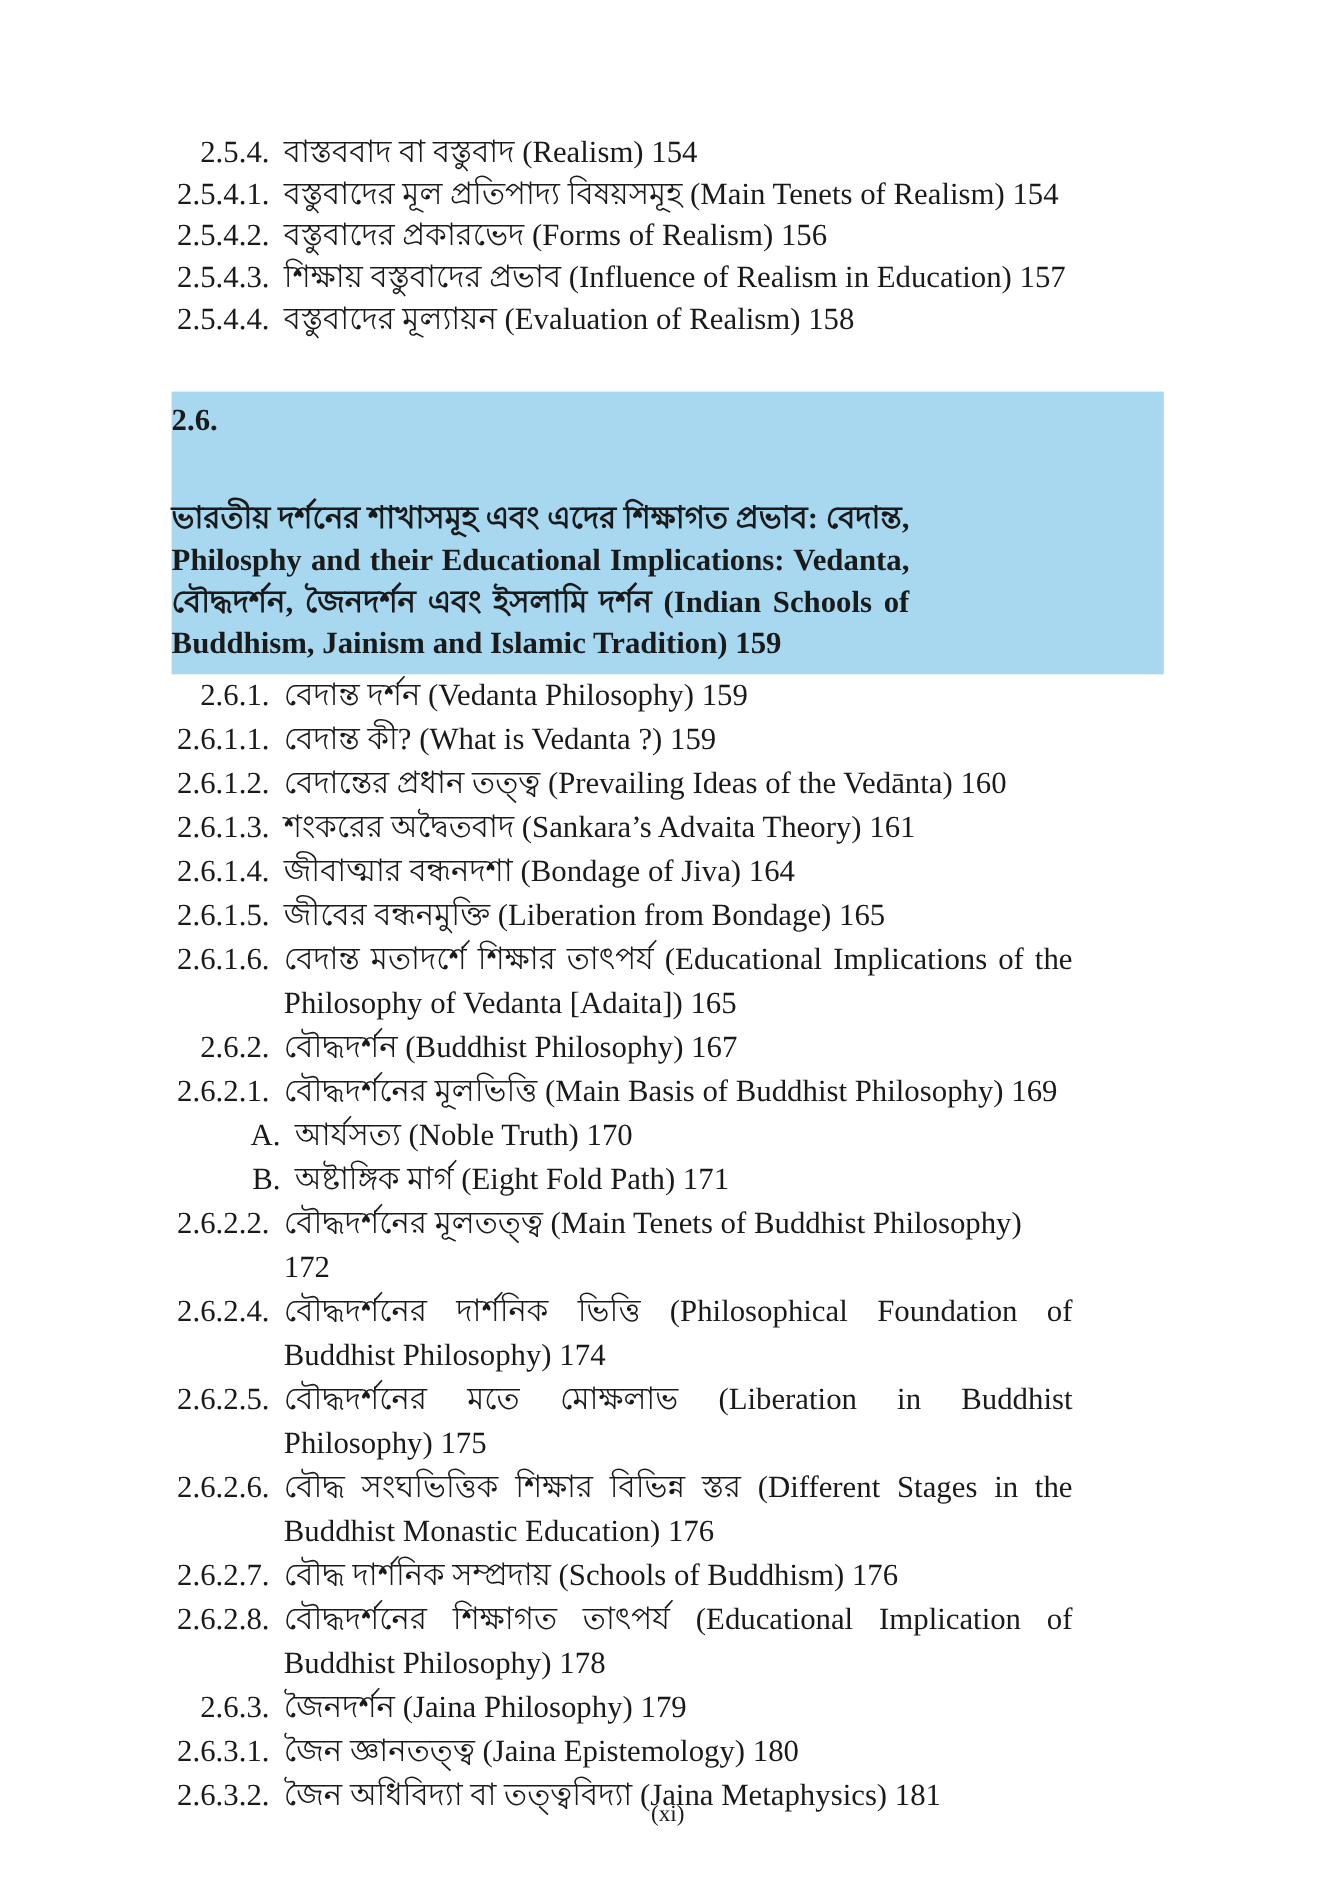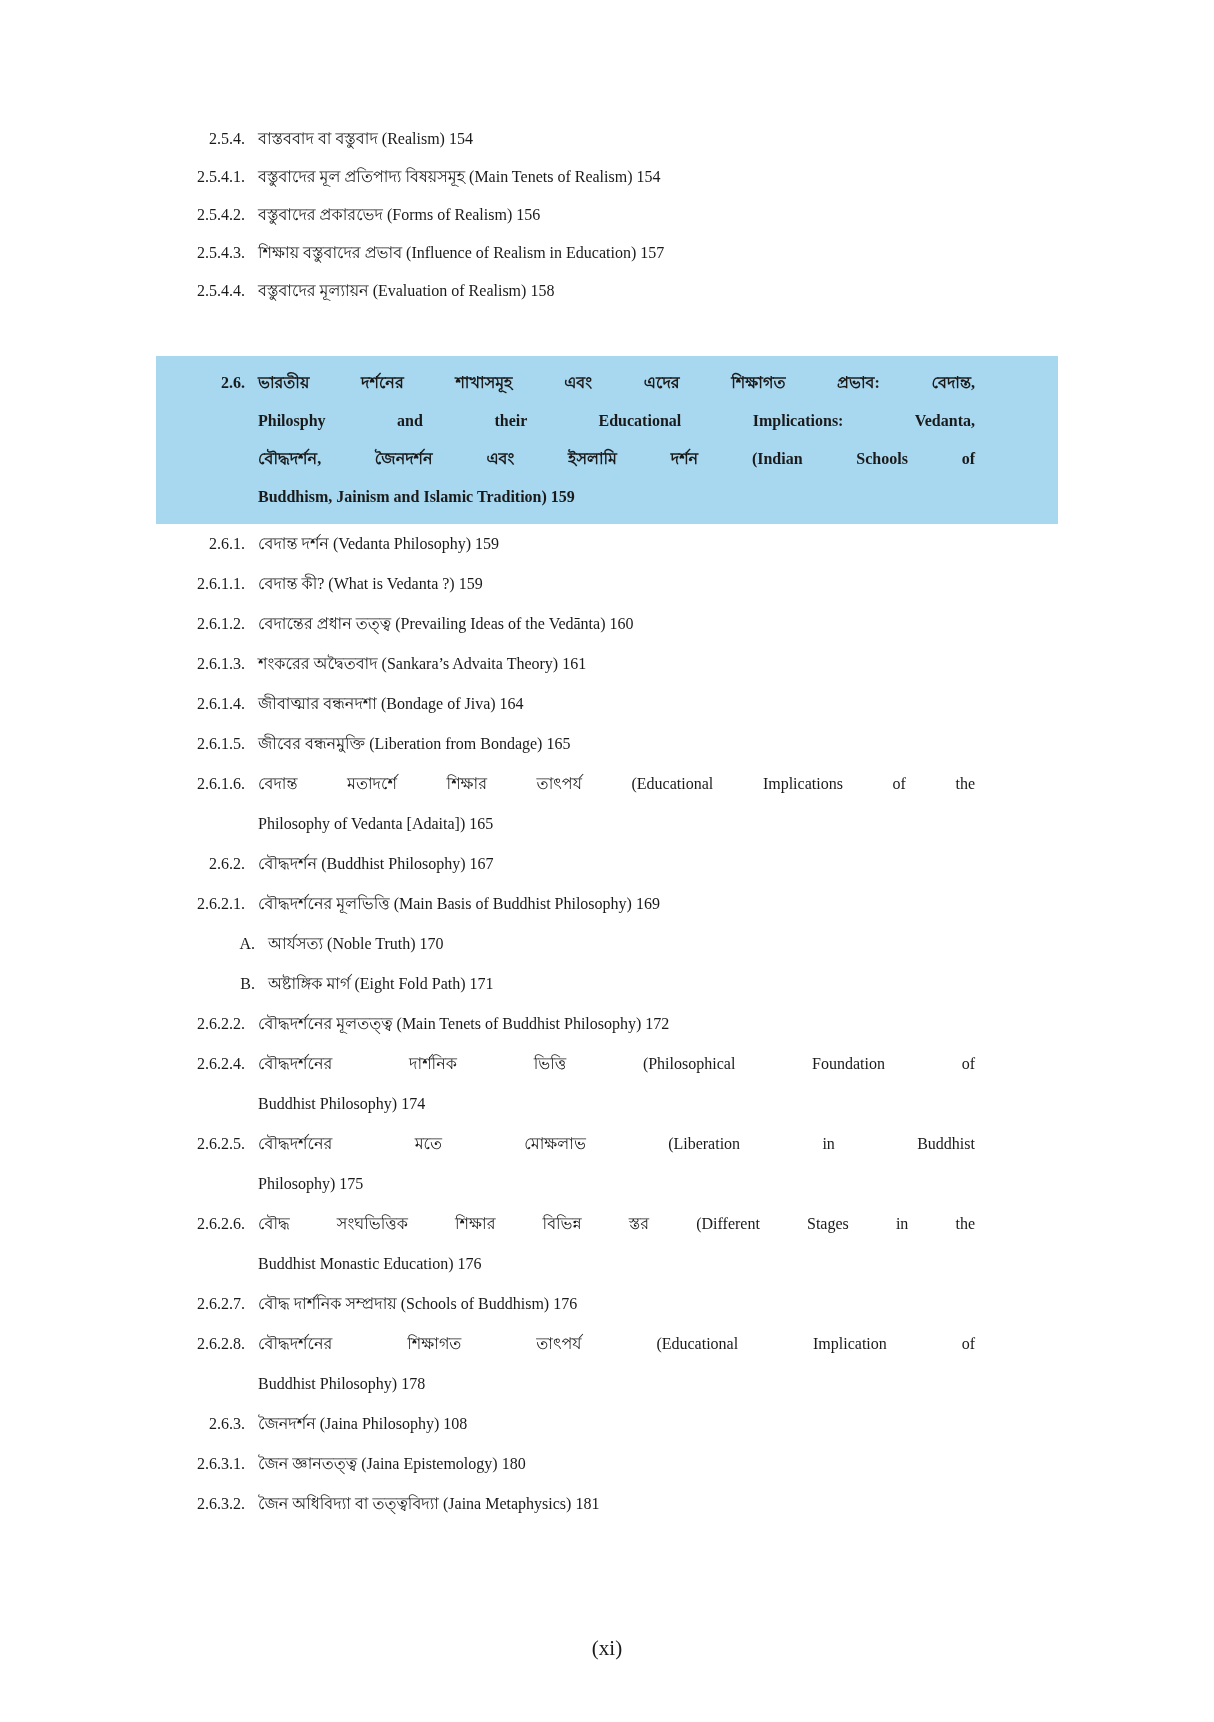--- a/index.html
+++ b/index.html
@@ -18,21 +18,21 @@
   .toc {
     position: absolute;
     left: 151px;
     top: 120px;
     width: 824px; 
   }
   .row {
     display: flex;
     align-items: flex-start;
     line-height: 38px;
-    font-size: 16px;
+    font-size: 28px;
   }
   
   .toc > .row:nth-child(n+7) { line-height: 40px; }
   .row .num {
     flex: 0 0 94px;
     text-align: right;
     margin-right: 13px;
     white-space: pre;
   }
   .row .txt {
@@ -91,21 +91,21 @@
       <div class="txt">
           <div class="line">শিক্ষায় বস্তুবাদের প্রভাব (Influence of Realism in Education) 157</div>
         </div>
     </div>
       <div class="row">
       <div class="num">2.5.4.4.</div>
       <div class="txt">
           <div class="line">বস্তুবাদের মূল্যায়ন (Evaluation of Realism) 158</div>
         </div>
     </div>
-      <div class="row highlight" style="background: rgb(168, 216, 240);">
+      <div class="row highlight" style="background: rgb(168, 216, 240); flex-direction: column;">
       <div class="num">2.6.</div>
       <div class="txt">
           <div class="line fill">ভারতীয় দর্শনের শাখাসমূহ এবং এদের শিক্ষাগত প্রভাব: বেদান্ত,</div>
           <div class="line fill">Philosphy and their Educational Implications: Vedanta,</div>
           <div class="line fill">বৌদ্ধদর্শন, জৈনদর্শন এবং ইসলামি দর্শন (Indian Schools of</div>
           <div class="line">Buddhism, Jainism and Islamic Tradition) 159</div>
         </div>
     </div>
       <div class="row">
       <div class="num">2.6.1.</div>
@@ -210,21 +210,21 @@
       <div class="row">
       <div class="num">2.6.2.8.</div>
       <div class="txt">
           <div class="line fill">বৌদ্ধদর্শনের শিক্ষাগত তাৎপর্য (Educational Implication of</div>
           <div class="line">Buddhist Philosophy) 178</div>
         </div>
     </div>
       <div class="row">
       <div class="num">2.6.3.</div>
       <div class="txt">
-          <div class="line">জৈনদর্শন (Jaina Philosophy) 108</div>
+          <div class="line">জৈনদর্শন (Jaina Philosophy) 179</div>
         </div>
     </div>
       <div class="row">
       <div class="num">2.6.3.1.</div>
       <div class="txt">
           <div class="line">জৈন জ্ঞানতত্ত্ব (Jaina Epistemology) 180</div>
         </div>
     </div>
       <div class="row">
       <div class="num">2.6.3.2.</div>

